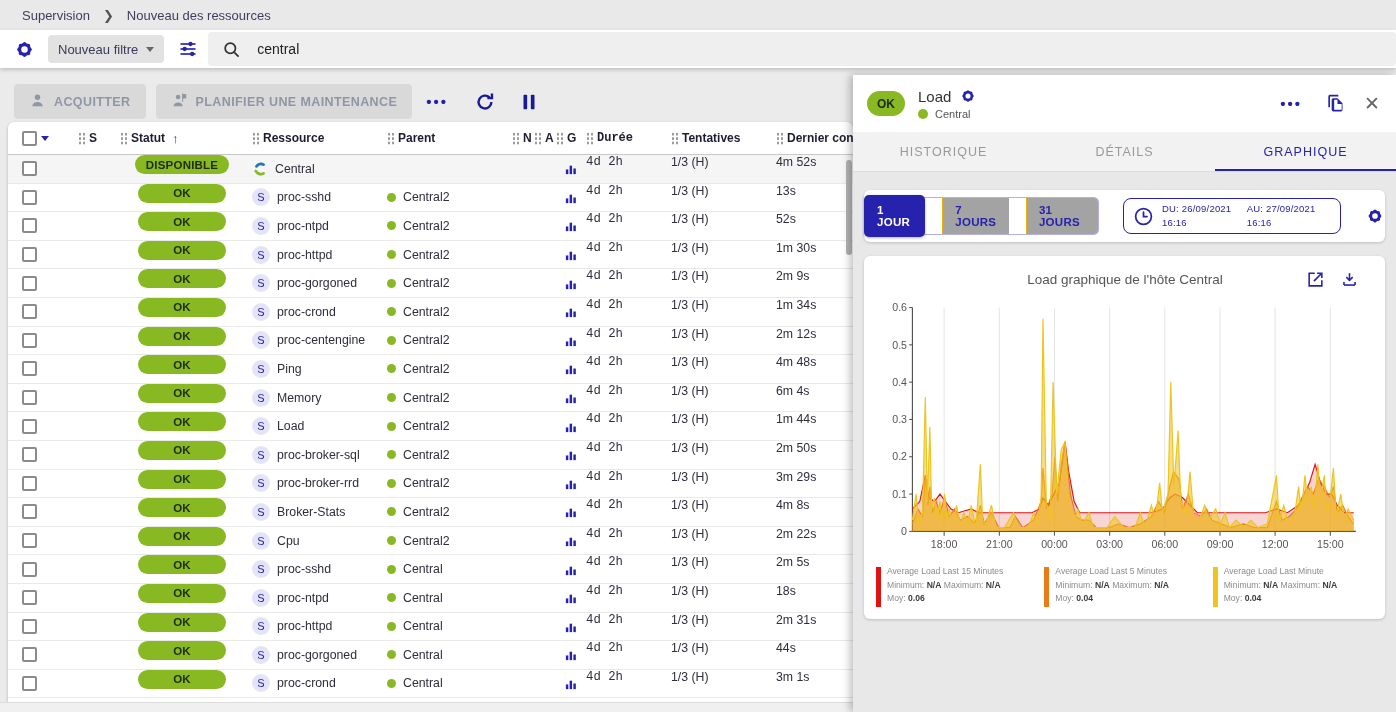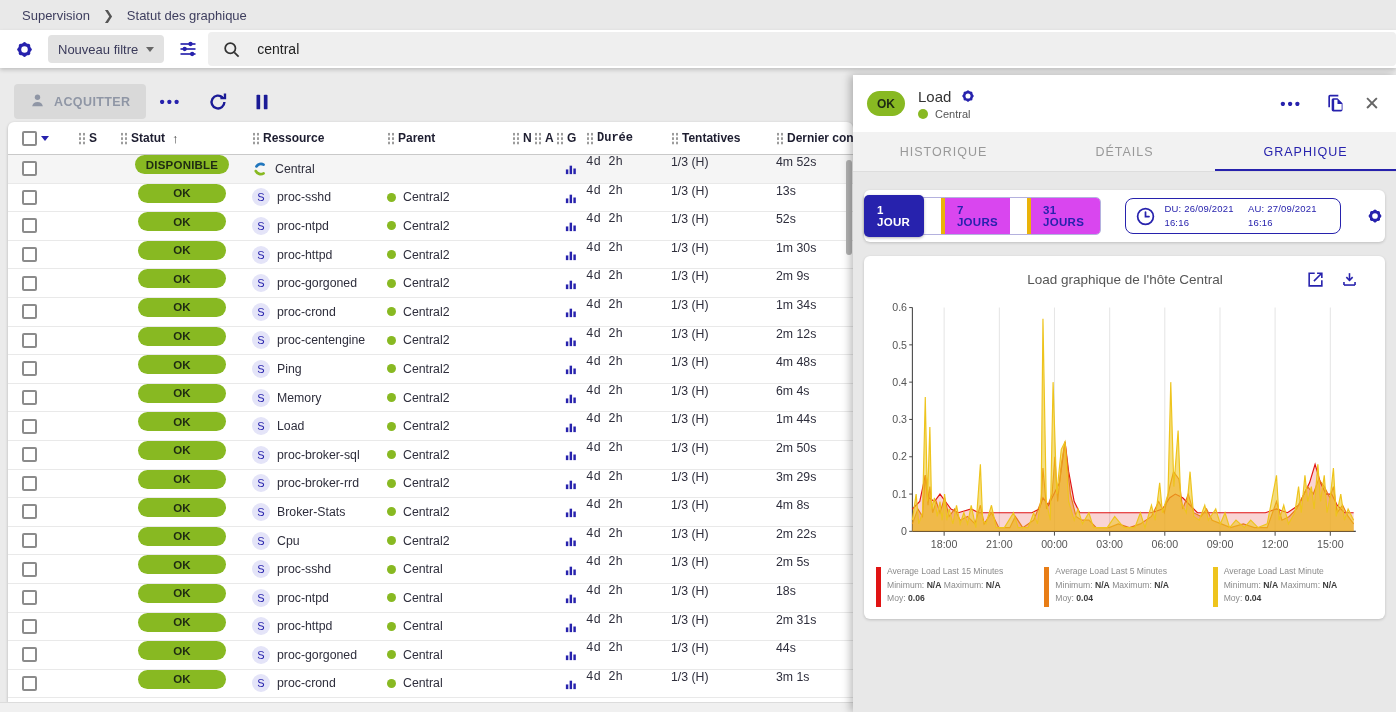--- a/index.html
+++ b/index.html
@@ -65,21 +65,21 @@
   .ph-spacer { flex:1; }
   .close-x { color:#666; font-size:19px; cursor:pointer; }
   .tabs { height:40px; background:#f2f2f2; display:flex; border-bottom:1px solid #ddd; flex:none; }
   .tab { flex:1; display:flex; align-items:center; justify-content:center; font-size:12.5px; letter-spacing:1px; color:#999; cursor:pointer; position:relative; }
   .tab.active { color:#2722ad; }
   .tab.active::after { content:""; position:absolute; bottom:0; left:0; right:0; height:2px; background:#2722ad; }
   .panel-body { padding:18px 11px; display:flex; flex-direction:column; gap:14px; overflow:hidden; }
   .card { background:#fff; border-radius:6px; box-shadow:0 1px 3px rgba(0,0,0,.18); }
   .range-card { height:52px; display:flex; align-items:center; justify-content:center; gap:24px; }
   .toggle-group { display:flex; align-items:center; border:1px solid #b4b1de; border-radius:5px; }
-  .tg-btn { padding:6px 12px; font-size:11.5px; font-weight:bold; letter-spacing:.3px; color:#2722ad; background:#d946ef; cursor:pointer; border-left:4px solid #eab308;margin-left:17px; }
+  .tg-btn { padding:6px 12px; font-size:11.5px; font-weight:bold; letter-spacing:.3px; color:#2722ad; background:#a3a3a3; cursor:pointer; border-left:1px solid #eab308;margin-left:17px; }
   .tg-btn:first-child { border-left:none; border-radius:4px 0 0 4px; }
   .tg-btn:last-child { border-radius:0 4px 4px 0; }
   .tg-btn.active { background:#2722ad; color:#fff; border-radius:5px; margin:-4px 0 -4px -1px; padding:9px 13px; box-shadow:0 1px 3px rgba(0,0,0,.3); }
   .date-box { border:1.5px solid #2722ad; border-radius:8px; padding:3px 9px; display:flex; align-items:center; gap:8px; color:#2722ad; }
   .date-lines { display:flex; flex-direction:row; font-size:9.5px; line-height:1.45; letter-spacing:.2px; }
   .graph-card { padding:14px 10px 12px; }
   .gc-title-row { display:flex; align-items:center; }
   .gc-title { flex:1; text-align:center; font-size:13.5px; color:#555; padding-left:70px; }
   .gc-icons { display:flex; gap:15px; margin-right:16px; color:#2722ad; }
   .chart-svg { width:100%; display:block; margin-top:10px; }
@@ -89,21 +89,21 @@
   .legend-bar { width:5px; height:40px; flex:none; margin-top:2px; }
   .legend-text { font-size:8.6px; color:#8b8b8b; line-height:1.55; white-space:nowrap; }
   .legend-text b { color:#3c3c3c; }
 </style>
 </head>
 <body>
 
 <div class="breadcrumb-bar">
   <span class="crumb">Supervision</span>
   <span class="sep">❯</span>
-  <span class="crumb">Statut des graphique</span>
+  <span class="crumb">Nouveau des ressources</span>
 </div>
 
 <div class="filter-bar">
   <span class="icon-btn accent">
     <svg viewBox="0 0 24 24" width="23" height="23">
         <rect x="6" y="6" width="12" height="12" rx="2" fill="currentColor"></rect>
         <rect x="6" y="6" width="12" height="12" rx="2" fill="currentColor" transform="rotate(45 12 12)"></rect>
         <circle cx="12" cy="12" r="3.4" fill="#fff"></circle>
       </svg>
   </span>
@@ -137,20 +137,29 @@
 </div>
 
 <div class="content">
   <div class="toolbar">
     <button class="tbtn" disabled="">
       <span><svg viewBox="0 0 24 24" width="17" height="17" fill="currentColor">
             <circle cx="12" cy="7.5" r="3.8"></circle>
             <path d="M4.5 20c.5-4 3.7-6 7.5-6s7 2 7.5 6z"></path>
           </svg></span>
       <span>ACQUITTER</span>
+    </button>
+    <button class="tbtn" disabled="">
+      <span><svg viewBox="0 0 24 24" width="17" height="17" fill="currentColor">
+            <circle cx="10" cy="7" r="3.2"></circle>
+            <path d="M3.5 20c.4-3.5 3-5.2 6.5-5.2s6.1 1.7 6.5 5.2z"></path>
+            <path d="M16.5 3h5v6h-5z"></path>
+            <rect x="15.7" y="2" width="1.4" height="12"></rect>
+          </svg></span>
+      <span>PLANIFIER UNE MAINTENANCE</span>
     </button>
     <span class="more-dots">•••</span>
     <span class="icon-btn refresh-wrap">
       <svg viewBox="0 0 24 24" width="22" height="22" fill="none" stroke="currentColor" stroke-width="2.6">
           <path d="M19 12a7 7 0 1 1-2.05-4.95"></path>
           <path d="M19.6 2.8v5h-5"></path>
         </svg>
     </span>
     <span class="icon-btn pause-wrap">
       <svg viewBox="0 0 24 24" width="22" height="22" fill="currentColor">

